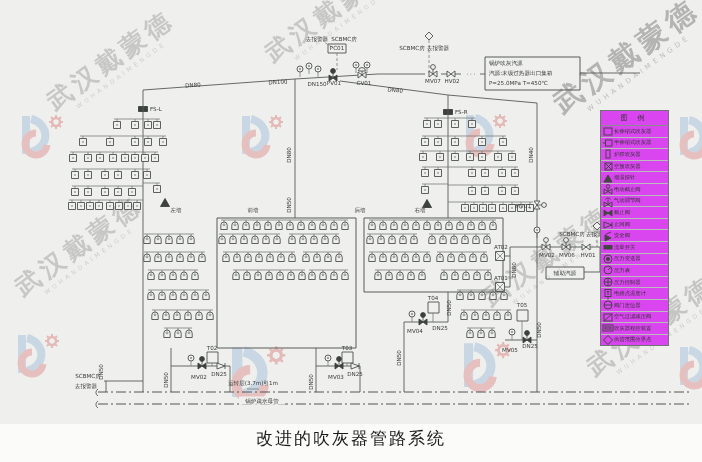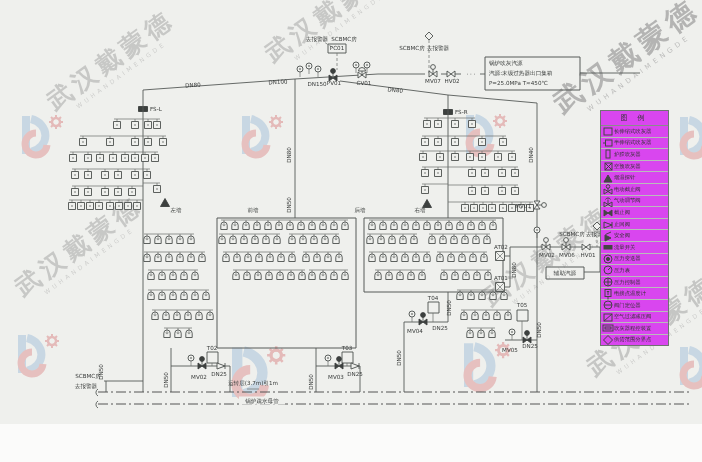--- a/index.html
+++ b/index.html
@@ -1155,15 +1155,16 @@
           <span class="ic">
             <svg width="12" height="12" viewBox="0 0 12 12" style="stroke:#444;fill:none;stroke-width:1">
               <path d="M6,1.5 L10.5,6 L6,10.5 L1.5,6 Z"></path>
             </svg>
           </span>
           <span class="lb">供货范围分界点</span>
         </div>
       </div>
 </div>
 
+<div id="title">改进的吹灰器管路系统</div>
 
 <div id="bottomstrip"></div>
 </div>
 
 </body></html>

